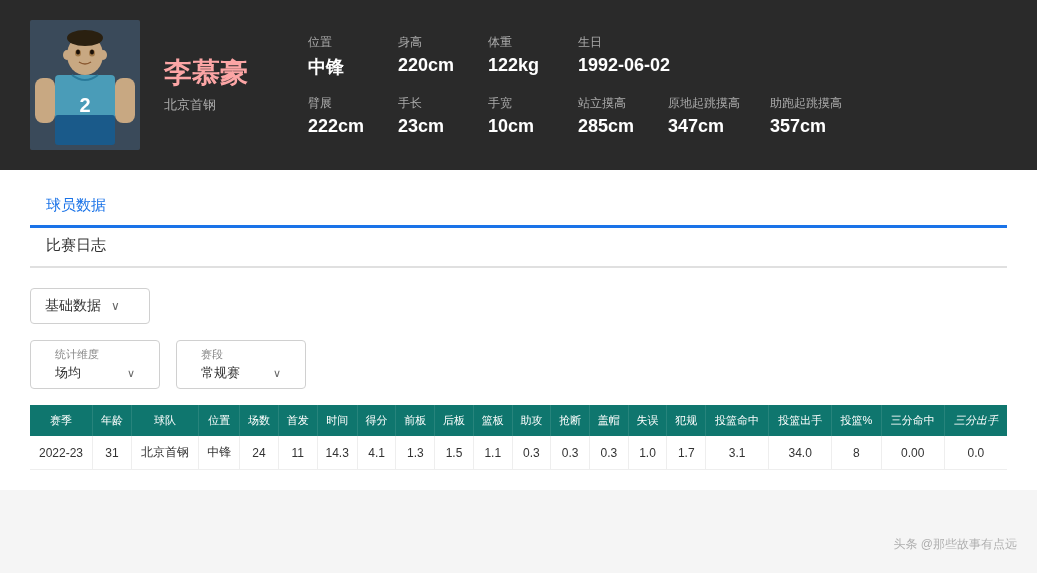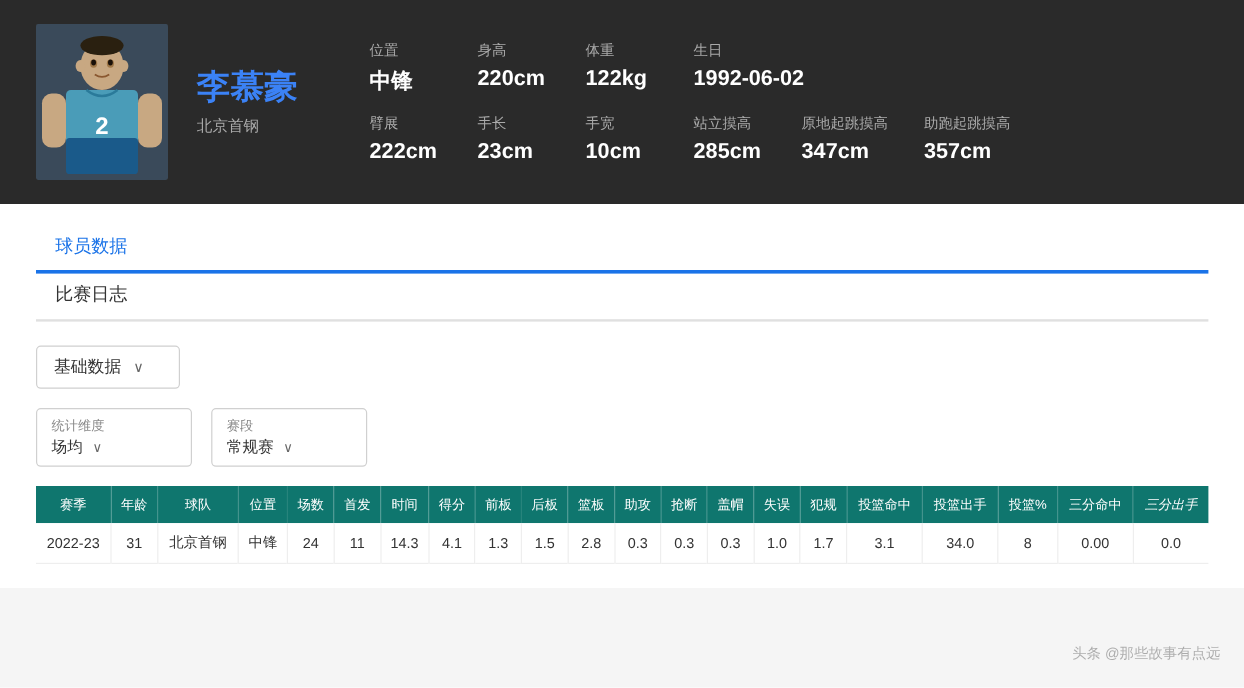--- a/index.html
+++ b/index.html
@@ -45,21 +45,21 @@
       min-width: 120px;
     }
 
     .player-number {
       color: #ffffff;
       font-size: 16px;
       font-weight: 400;
     }
 
     .player-name {
-      color: #3b82f6;
+      color: #fca5a5;
       font-size: 28px;
       font-weight: 700;
       line-height: 1.2;
     }
 
     .player-team {
       color: #aaaaaa;
       font-size: 13px;
     }
 
@@ -166,37 +166,38 @@
       gap: 16px;
       margin-bottom: 16px;
     }
 
     .sub-filter-item {
       display: inline-flex;
       flex-direction: column;
       gap: 2px;
       border: 1px solid #d0d0d0;
       border-radius: 4px;
-      padding: 6px 12px;
+      padding: 6px 24px;
       font-size: 12px;
       color: #333;
       cursor: pointer;
       min-width: 130px;
       background: #fff;
       position: relative;
     }
 
     .sub-filter-label {
       color: #888;
       font-size: 11px;
     }
 
     .sub-filter-value-row {
       display: flex;
       align-items: center;
+      justify-content: space-between;
       gap: 8px;
     }
 
     .sub-filter-value {
       font-size: 13px;
       font-weight: 500;
     }
 
     .sub-filter-chevron {
       color: #666;
@@ -416,21 +417,21 @@
           <td>2022-23</td>
           <td>31</td>
           <td>北京首钢</td>
           <td>中锋</td>
           <td>24</td>
           <td>11</td>
           <td>14.3</td>
           <td>4.1</td>
           <td>1.3</td>
           <td>1.5</td>
-          <td>2.8</td>
+          <td>1.1</td>
           <td>0.3</td>
           <td>0.3</td>
           <td>0.3</td>
           <td>1.0</td>
           <td>1.7</td>
           <td>3.1</td>
           <td>34.0</td>
           <td>8</td>
           <td>0.00</td>
           <td>0.0</td>

